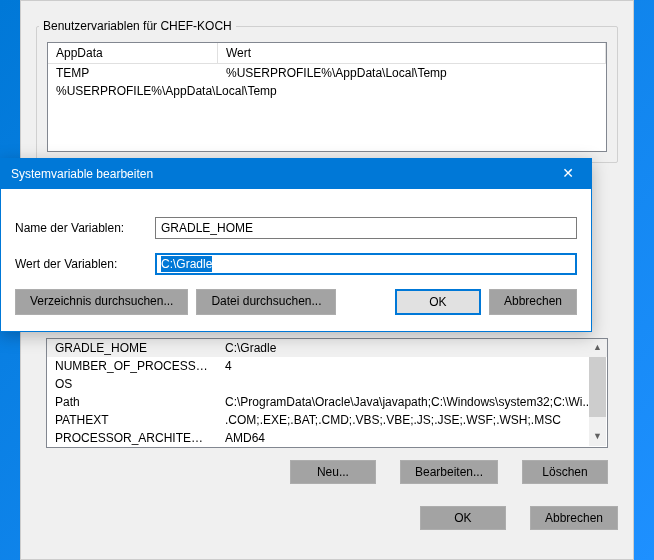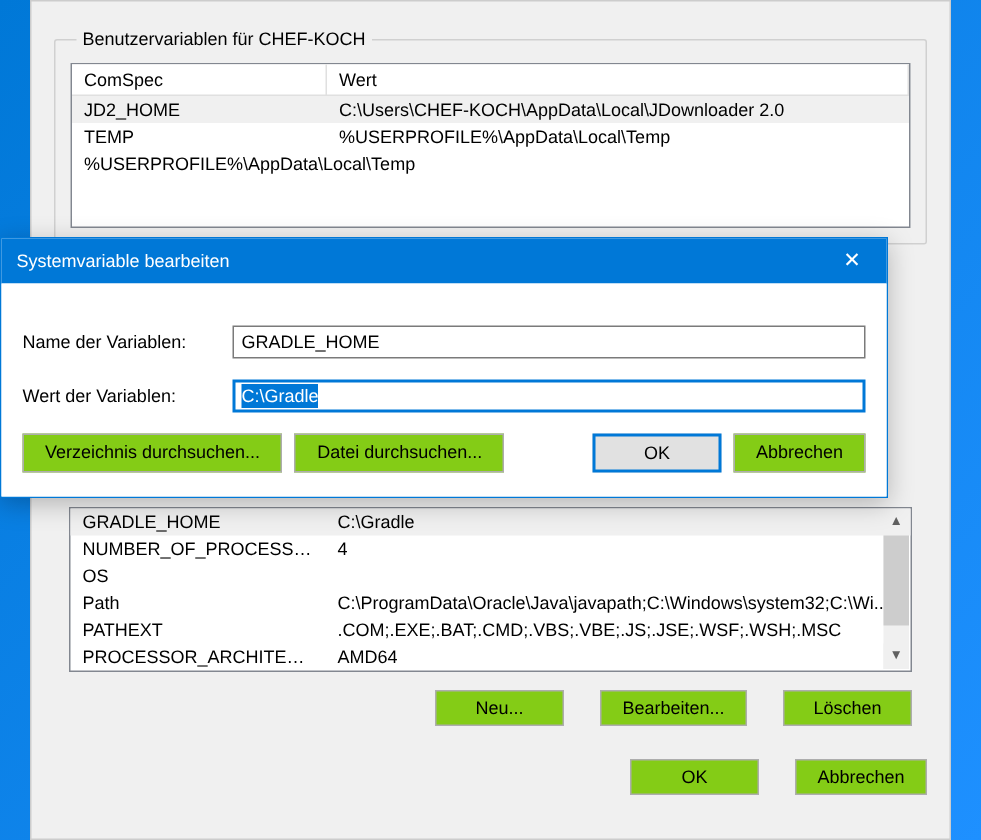--- a/index.html
+++ b/index.html
@@ -1,31 +1,31 @@
 <!DOCTYPE html>
 <html><head>
 <meta charset="utf-8">
 <style>
 * { box-sizing: border-box; font-family: "Segoe UI", Tahoma, sans-serif; font-size: 12px; }
 body { margin: 0; background: linear-gradient(135deg, #0078d7 0%, #1e90ff 100%); width: 654px; height: 560px; overflow: hidden; position: relative; }
 
 .main-dialog { position: absolute; top: 0; left: 20px; width: 614px; height: 560px; background: #f0f0f0; border: 1px solid #ccc; padding: 10px 15px; }
 .groupbox { border: 1px solid #d0d0d0; border-radius: 2px; margin-top: 15px; padding: 15px 10px 10px; position: relative; background: #f0f0f0; }
-.groupbox-label { position: absolute; top: -8px; left: 14px; background: #f0f0f0; padding: 0 4px; color: #000; }
+.groupbox-label { position: absolute; top: -8px; left: 2px; background: #f0f0f0; padding: 0 4px; color: #000; }
 .table { border: 1px solid #828790; background: #fff; }
 .table-header { display: flex; background: #fff; }
 .table-header .th { padding: 3px 8px; border-right: 1px solid #e0e0e0; border-bottom: 1px solid #e0e0e0; background: #fff; font-weight: normal; }
 .table-body { }
 .tr { display: flex; }
 .tr.sel { background: #f0f0f0; }
 .td { padding: 2px 8px; white-space: nowrap; overflow: hidden; text-overflow: ellipsis; }
 .col-name { width: 170px; flex: 0 0 170px; }
 .col-val { flex: 1; }
 .btnrow { display: flex; justify-content: flex-end; gap: 24px; margin-top: 12px; }
-.btn { min-width: 86px; padding: 4px 14px; background: #84cc16; border: 1px solid #adadad; text-align: center; cursor: default; }
+.btn { min-width: 86px; padding: 4px 14px; background: #a3a3a3; border: 1px solid #adadad; text-align: center; cursor: default; }
 .btn.primary { border: 2px solid #0078d7; background: #e1e1e1; }
 .scrollbar { position: absolute; right: 1px; top: 20px; bottom: 1px; width: 17px; background: #f0f0f0; }
 .scroll-btn { height: 17px; background: #f0f0f0; text-align: center; line-height: 15px; color: #606060; font-size: 9px; }
 .scroll-thumb { background: #cdcdcd; margin: 0; }
 
 .edit-dialog { position: absolute; top: 158px; left: 0; width: 592px; background: #fff; border: 1px solid #0078d7; box-shadow: 0 4px 16px rgba(0,0,0,.25); }
 .titlebar { background: #0078d7; color: #fff; display: flex; align-items: center; height: 30px; }
 .titlebar .title { flex: 1; padding-left: 10px; font-size: 12px; }
 .closebtn { width: 46px; height: 30px; text-align: center; line-height: 28px; color: #fff; font-size: 14px; cursor: default; }
 .dlg-body { padding: 28px 14px 16px; background: #fff; }
@@ -40,28 +40,24 @@
 </style>
 </head>
 <body>
 
 <div class="main-dialog">
 
   <div class="groupbox">
     <div class="groupbox-label">Benutzervariablen für CHEF-KOCH</div>
     <div class="table top-table-wrap" style="height:110px;">
       <div class="table-header">
-        <div class="th col-name">ComSpec</div>
+        <div class="th col-name">AppData</div>
         <div class="th col-val">Wert</div>
       </div>
       <div class="table-body">
-        <div class="tr sel">
-          <div class="td col-name">JD2_HOME</div>
-          <div class="td col-val">C:\Users\CHEF-KOCH\AppData\Local\JDownloader 2.0</div>
-        </div>
         <div class="tr">
           <div class="td col-name">TEMP</div>
           <div class="td col-val">%USERPROFILE%\AppData\Local\Temp</div>
         </div>
         <div class="tr">
           <div class="td col-val">%USERPROFILE%\AppData\Local\Temp</div>
         </div>
       </div>
     </div>
   </div>

